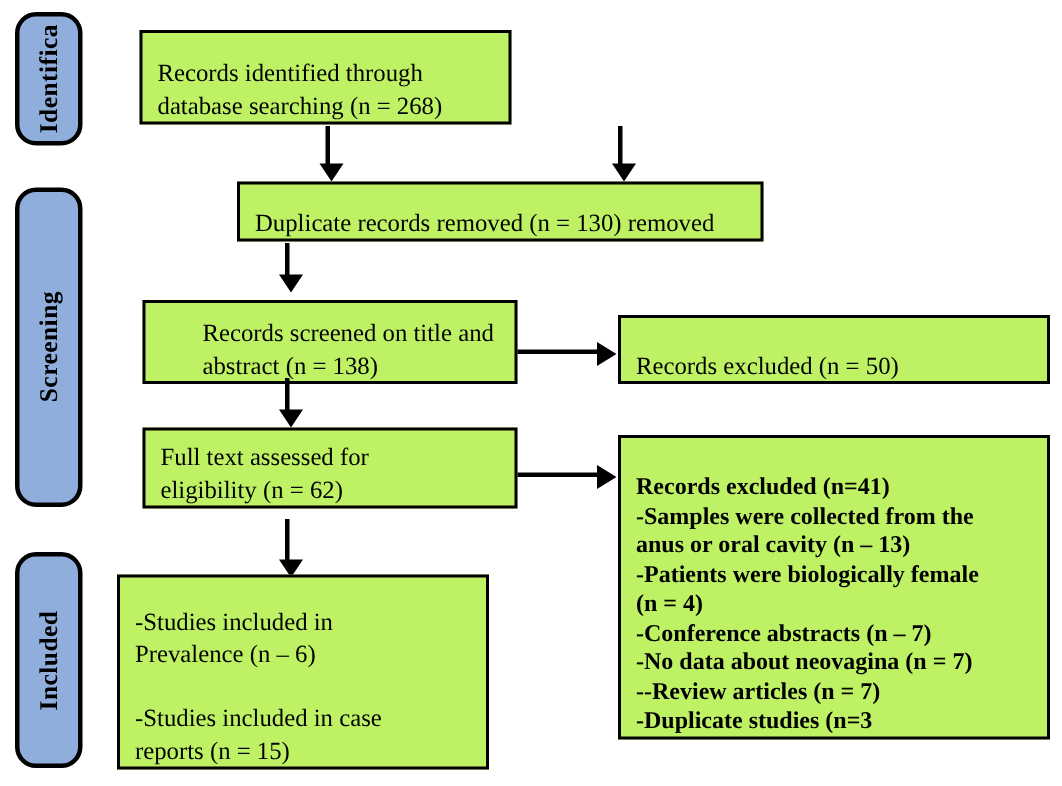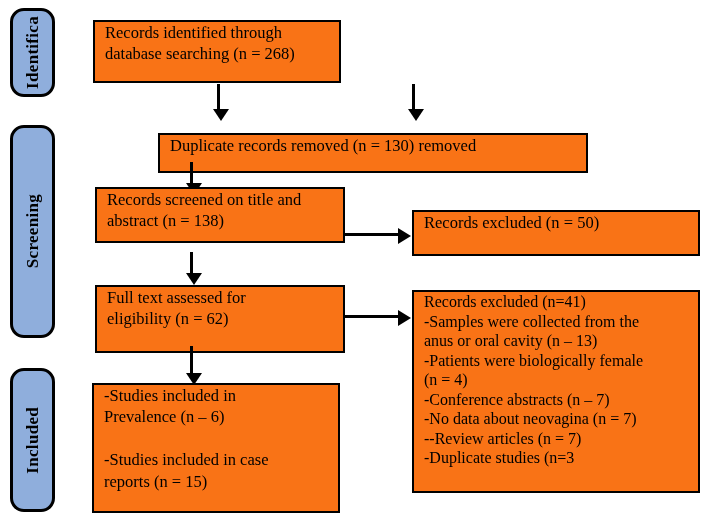--- a/index.html
+++ b/index.html
@@ -35,38 +35,39 @@
     font-size: 17px;
     letter-spacing: 0.3px;
     color: #000000;
     white-space: nowrap;
     line-height: 1;
   }
 
   
   .flow-box {
     position: absolute;
-    background: #f97316;
+    background: #bef264;
     border: 2px solid #000000;
     box-sizing: border-box;
     display: flex;
     flex-direction: column;
-    justify-content: flex-start;
+    justify-content: flex-end;
   }
   .flow-box .box-text {
     font-size: 16.5px;
     line-height: 1.30;
     color: #000000;
     padding: 0 10px;
     white-space: pre-line;
   }
 
   .flow-box.tight .box-text {
     line-height: 1.22;
     font-size: 16px;
+    font-weight: bold;
   }
 
   
   .arrow-v {
     position: absolute;
     width: 0;
     border-left: 3px solid #000000;
   }
   .arrow-v::after {
     content: "";
@@ -115,61 +116,61 @@
 
   <div class="flow-box" style="left:93px; top:20px; width:248px; height:63px;">
     <div class="box-text">Records identified through
 database searching (n = 268)</div>
   </div>
 
 
   <div class="arrow-v" style="left:217px; top:84px; height:26px;"></div>
   <div class="arrow-v" style="left:412px; top:84px; height:26px;"></div>
 
-  <div class="flow-box" style="left:158px; top:121px; width:430px; height:40px;margin-top:12px;">
+  <div class="flow-box" style="left:158px; top:121px; width:351px; height:40px;">
     <div class="box-text">Duplicate records removed (n = 130) removed</div>
   </div>
 
   <div class="arrow-v" style="left:190px; top:162px; height:22px;"></div>
 
-  <div class="flow-box" style="left:95px; top:187px; width:250px; height:56px;">
+  <div class="flow-box" style="left:95px; top:200px; width:250px; height:56px;padding-left:28px;">
     <div class="box-text">Records screened on title and
 abstract (n = 138)</div>
   </div>
 
   <div class="flow-box" style="left:412px; top:210px; width:288px; height:46px;">
     <div class="box-text">Records excluded (n = 50)</div>
   </div>
 
   <div class="arrow-h" style="left:345px; top:233px; width:54px;"></div>
 
   <div class="arrow-v" style="left:190px; top:252px; height:22px;"></div>
 
-  <div class="flow-box" style="left:95px; top:285px; width:250px; height:68px;">
+  <div class="flow-box" style="left:95px; top:285px; width:250px; height:54px;">
     <div class="box-text">Full text assessed for
 eligibility (n = 62)</div>
   </div>
 
   <div class="flow-box tight" style="left:412px; top:290px; width:288px; height:203px;">
     <div class="box-text">Records excluded (n=41)
 -Samples were collected from the
 anus or oral cavity (n – 13)
 -Patients were biologically female
 (n = 4)
 -Conference abstracts (n – 7)
 -No data about neovagina (n = 7)
 --Review articles (n = 7)
 -Duplicate studies (n=3</div>
   </div>
 
   <div class="arrow-h" style="left:345px; top:315px; width:54px;"></div>
 
   <div class="arrow-v" style="left:190px; top:346px; height:28px;"></div>
 
-  <div class="flow-box" style="left:92px; top:383px; width:248px; height:130px;">
+  <div class="flow-box" style="left:78px; top:383px; width:248px; height:130px;">
     <div class="box-text">-Studies included in
 Prevalence (n – 6)
 
 -Studies included in case
 reports (n = 15)</div>
   </div>
 
 </div>
 
 </body></html>

